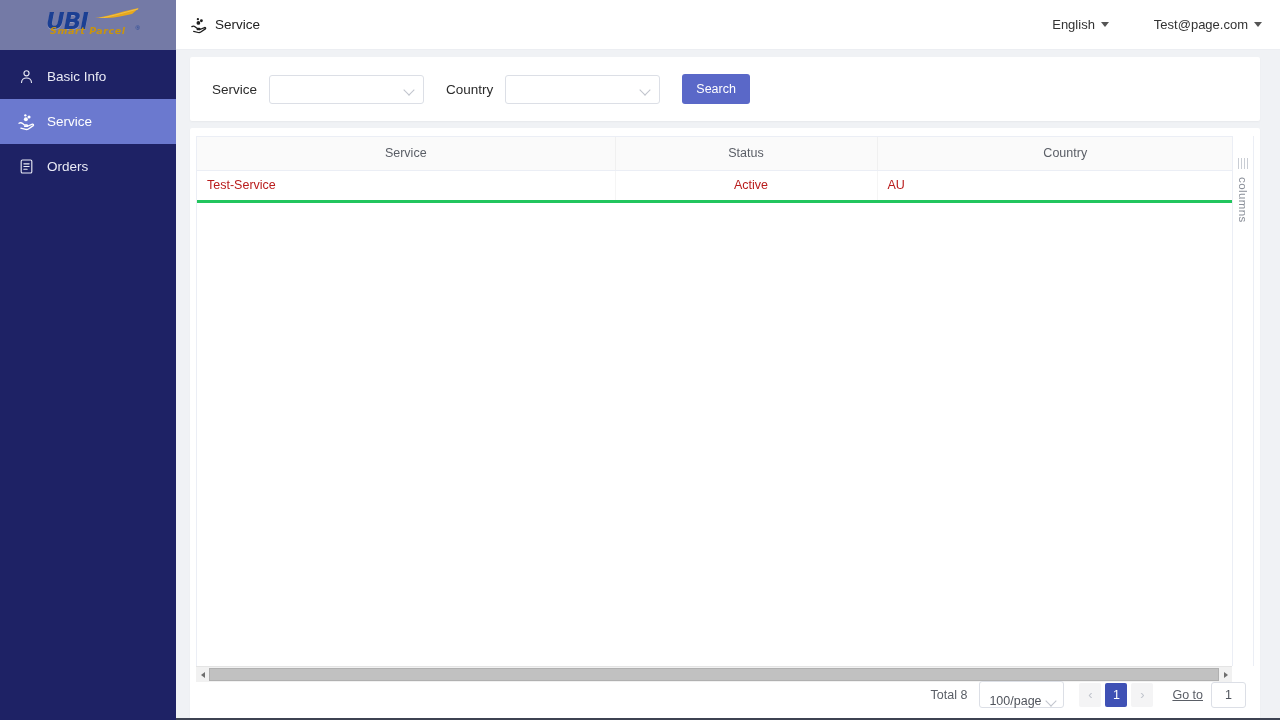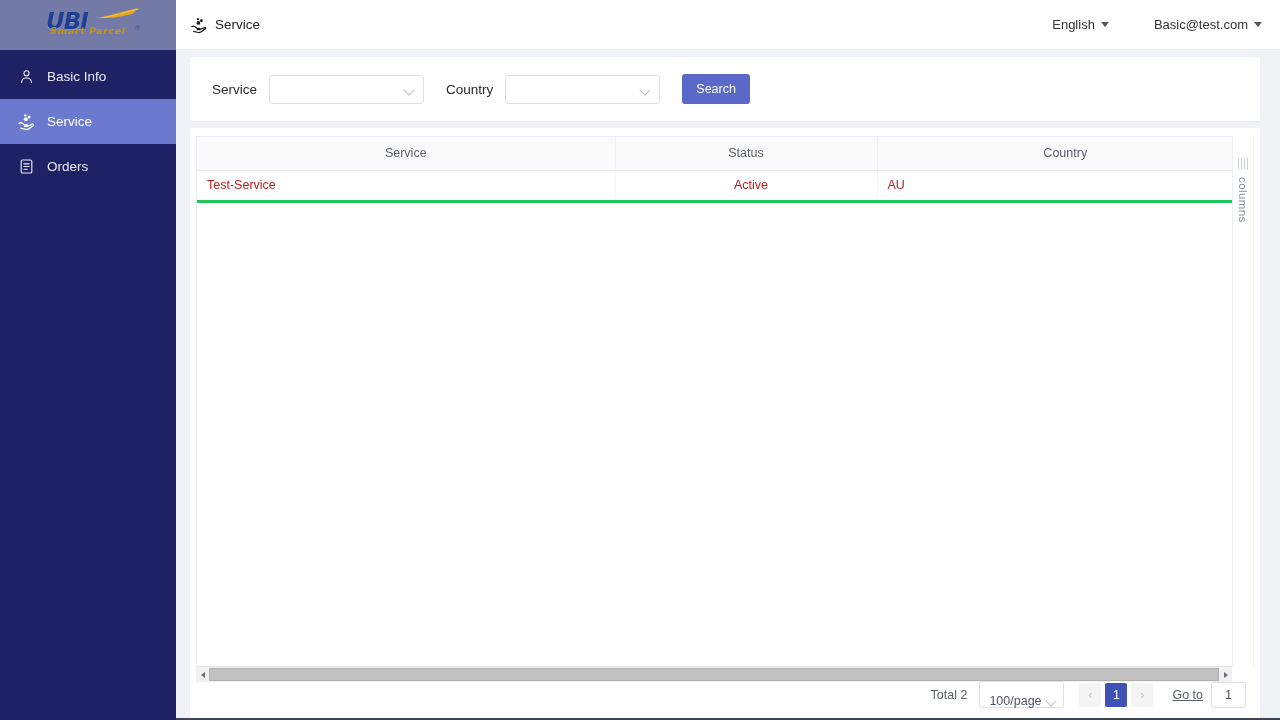--- a/index.html
+++ b/index.html
@@ -369,21 +369,21 @@
       </div>
 
       <div class="topbar-spacer"></div>
 
       <div class="top-link">
         <span>English</span>
         <i class="caret"></i>
       </div>
 
       <div class="top-link">
-        <span>Basic@test.com</span>
+        <span>Test@page.com</span>
         <i class="caret"></i>
       </div>
     </header>
 
     <div class="content">
 
       <div class="filter-card">
 
         <div class="field">
           <span class="field-label">Service</span>
@@ -446,21 +446,21 @@
             </div>
           <div class="hs-track">
             <div class="hs-thumb"></div>
           </div>
           <div class="hs-arrow right">
               <span></span>
             </div>
         </div>
 
         <div class="pager">
-          <span class="pg-total">Total 2</span>
+          <span class="pg-total">Total 8</span>
 
           <div class="pg-select">
             <span class="sel-val">100/page</span>
             <span class="chev"></span>
           </div>
 
           <div class="pg-arrow">
             <span>‹</span>
           </div>
           <div class="pg-num">1</div>

